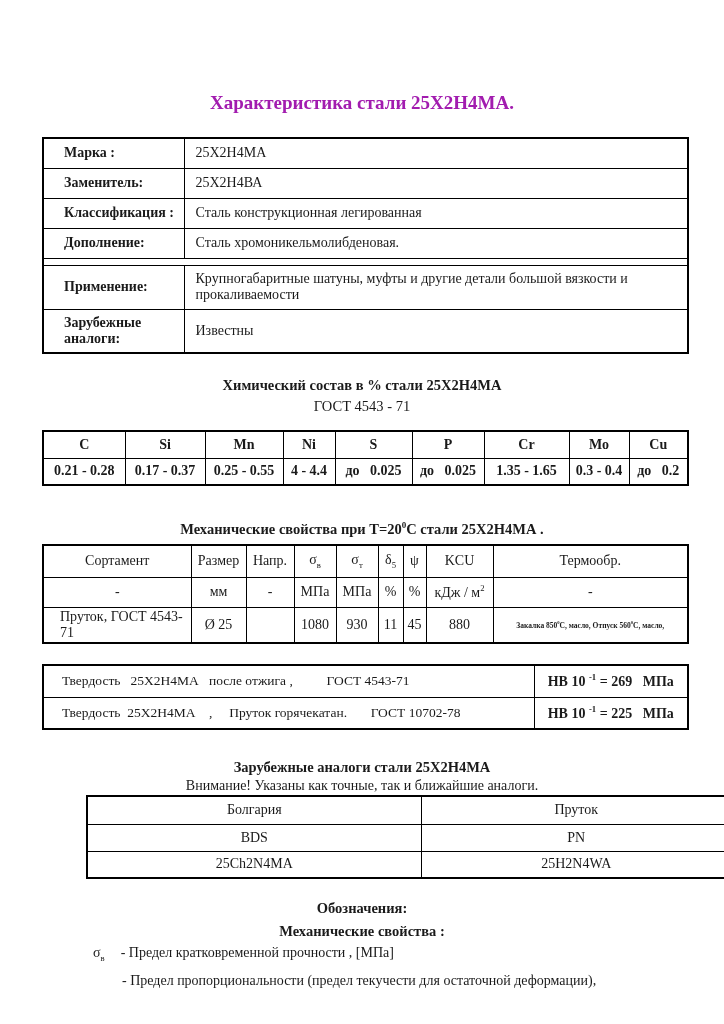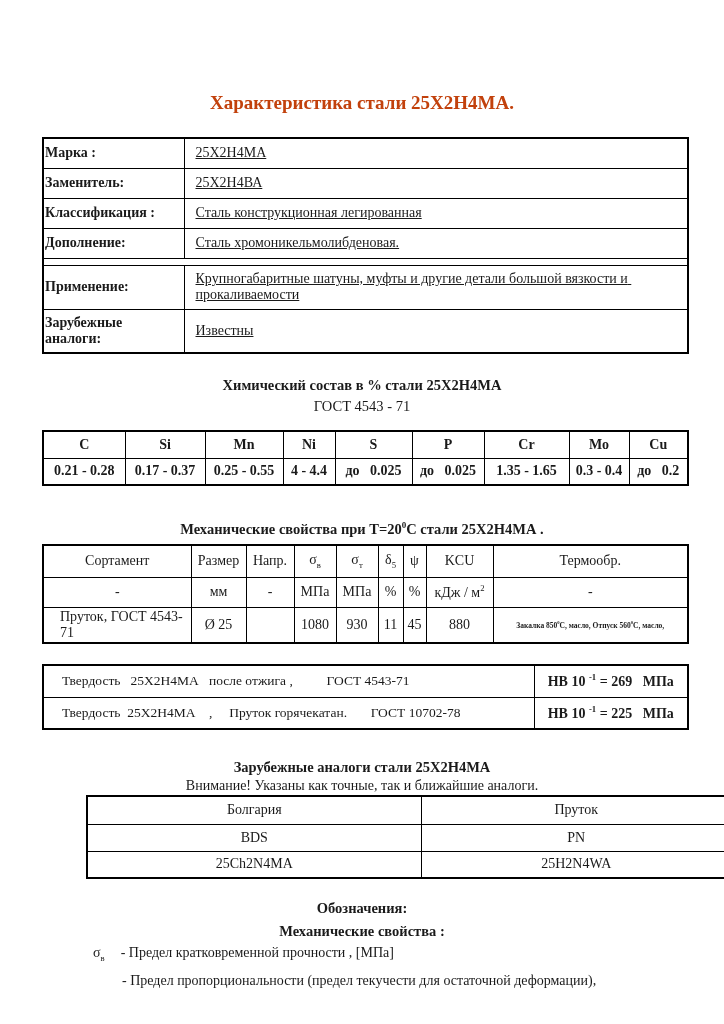--- a/index.html
+++ b/index.html
@@ -1,28 +1,28 @@
 <!DOCTYPE html>
 <html><head>
 <meta charset="utf-8">
 <style>
   html,body{margin:0;padding:0;background:#fff;}
   .page{position:relative;width:724px;height:1024px;background:#ffffff;
         font-family:"Liberation Serif","DejaVu Serif",serif;color:#1a1a1a;overflow:hidden;}
   .abs{position:absolute;}
   .center{left:0;width:724px;text-align:center;}
-  .title{top:92px;font-size:19px;font-weight:bold;color:#c2410c;}
+  .title{top:92px;font-size:19px;font-weight:bold;color:#a21caf;}
   table{border-collapse:collapse;table-layout:fixed;}
   table.bordered{border:2px solid #000;}
   table.bordered td{border:1px solid #000;vertical-align:middle;white-space:pre-wrap;
                     font-size:14px;padding:1px 3px;overflow:hidden;}
   
   .info-table{top:137px;left:42px;width:645px;}
-  .info-table td.lbl{font-weight:bold;padding-left:1px;}
-  .info-table td.val{padding-left:11px;text-decoration:underline;}
+  .info-table td.lbl{font-weight:bold;padding-left:20px;}
+  .info-table td.val{padding-left:11px;}
   .info-table td.sp{height:6px;padding:0;}
   
   .h-bold{font-weight:bold;font-size:14.5px;}
   .chem-heading{top:377px;}
   .chem-sub{top:398px;font-size:14.5px;}
   .chem-table{top:430px;left:42px;width:645px;}
   .chem-table td{text-align:center;font-weight:bold;font-size:13.5px;}
   .mech-heading{top:520px;}
   .mech-table{top:544px;left:42px;width:645px;}
   .mech-table td{text-align:center;font-weight:normal;font-size:13.5px;}

